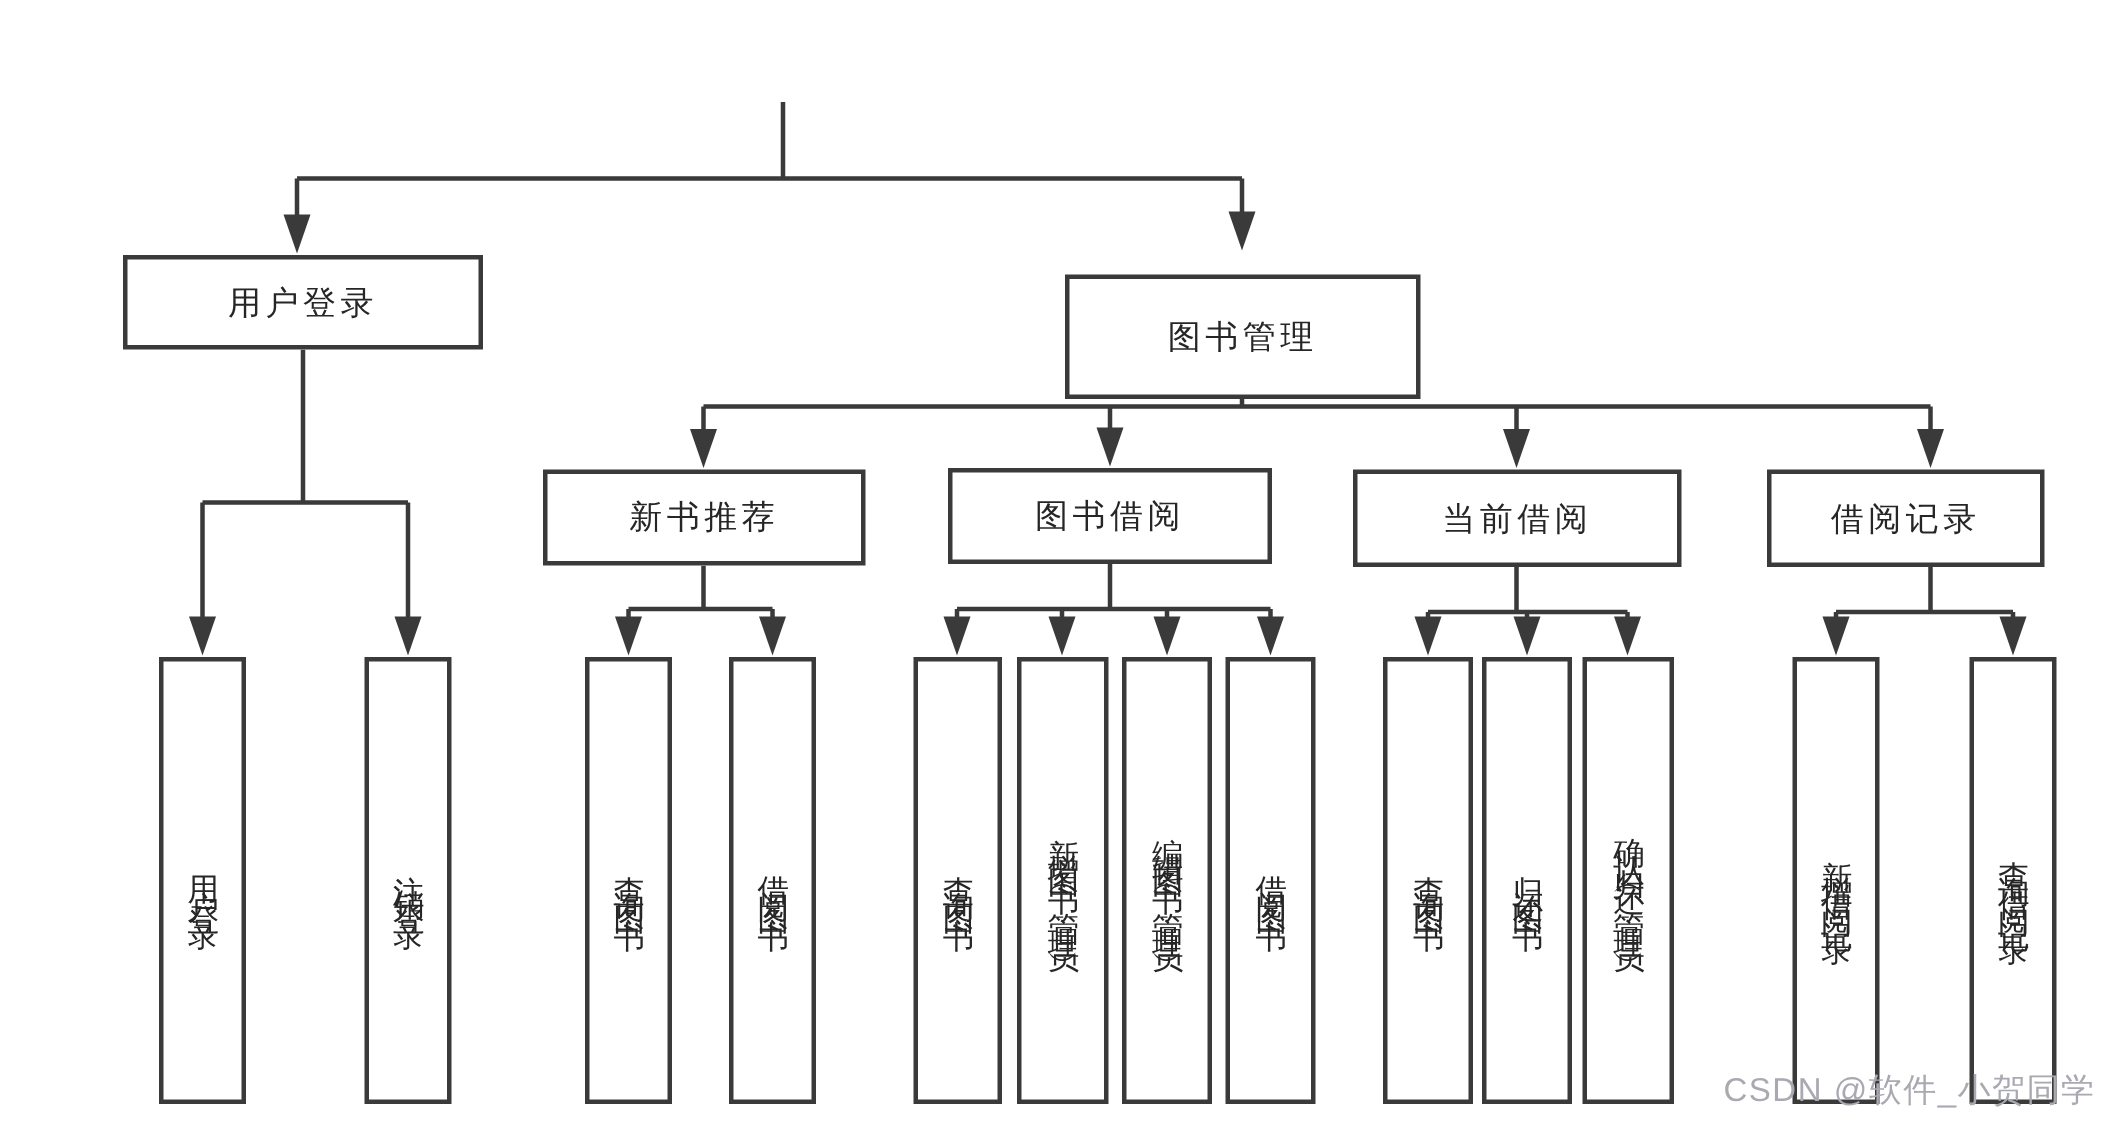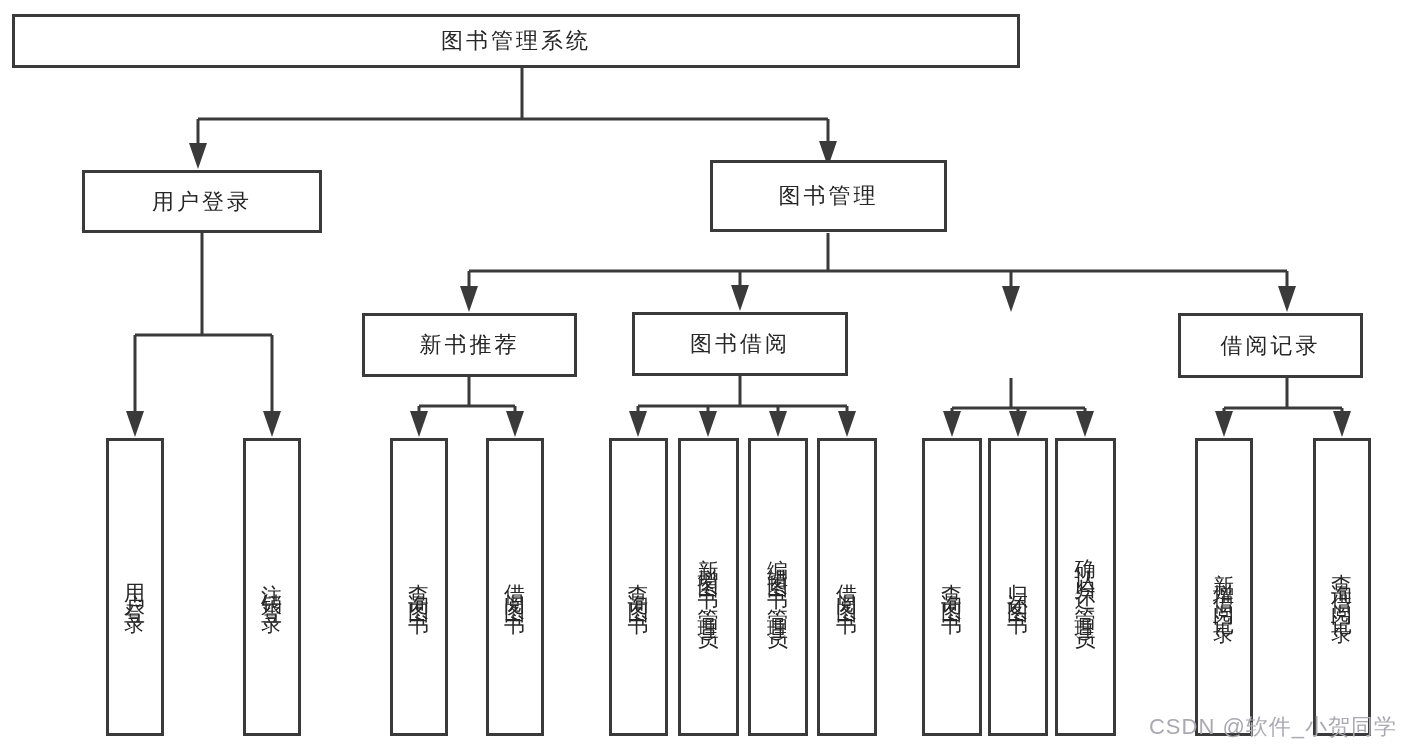--- a/index.html
+++ b/index.html
@@ -80,27 +80,27 @@
       <polygon class="ahead" points="1076,411 1094,411 1085,437"></polygon>
     </g>
 
     <g>
       <path class="cline" d="M1287,378 V408 M1224,408 H1342 M1224,408 V418 M1342,408 V418"></path>
       <polygon class="ahead" points="1215,411 1233,411 1224,437"></polygon>
       <polygon class="ahead" points="1333,411 1351,411 1342,437"></polygon>
     </g>
   </svg>
 
-  <div class="node h" style="left:12px;top:14px;width:1008px;height:54px">图书管理系统</div>
 
   <div class="node h" style="left:82px;top:170px;width:240px;height:63px">用户登录</div>
-  <div class="node h" style="left:710px;top:160px;width:237px;height:72px">图书管理</div>
+  <div class="node h" style="left:710px;top:183px;width:237px;height:83px">图书管理</div>
 
   <div class="node h" style="left:632px;top:312px;width:216px;height:64px">图书借阅</div>
   <div class="node h" style="left:362px;top:313px;width:215px;height:64px">新书推荐</div>
+  <div class="node h" style="left:902px;top:313px;width:219px;height:65px">当前借阅</div>
   <div class="node h" style="left:1178px;top:313px;width:185px;height:65px">借阅记录</div>
 
   <div class="node v" style="left:106px;top:438px;width:58px;height:298px">用户登录</div>
   <div class="node v" style="left:243px;top:438px;width:58px;height:298px">注销登录</div>
 
   <div class="node v" style="left:390px;top:438px;width:58px;height:298px">查询图书</div>
   <div class="node v" style="left:486px;top:438px;width:58px;height:298px">借阅图书</div>
 
   <div class="node v" style="left:609px;top:438px;width:59px;height:298px">查询图书</div>
   <div class="node v" style="left:678px;top:438px;width:61px;height:298px">新增图书（管理员）</div>

